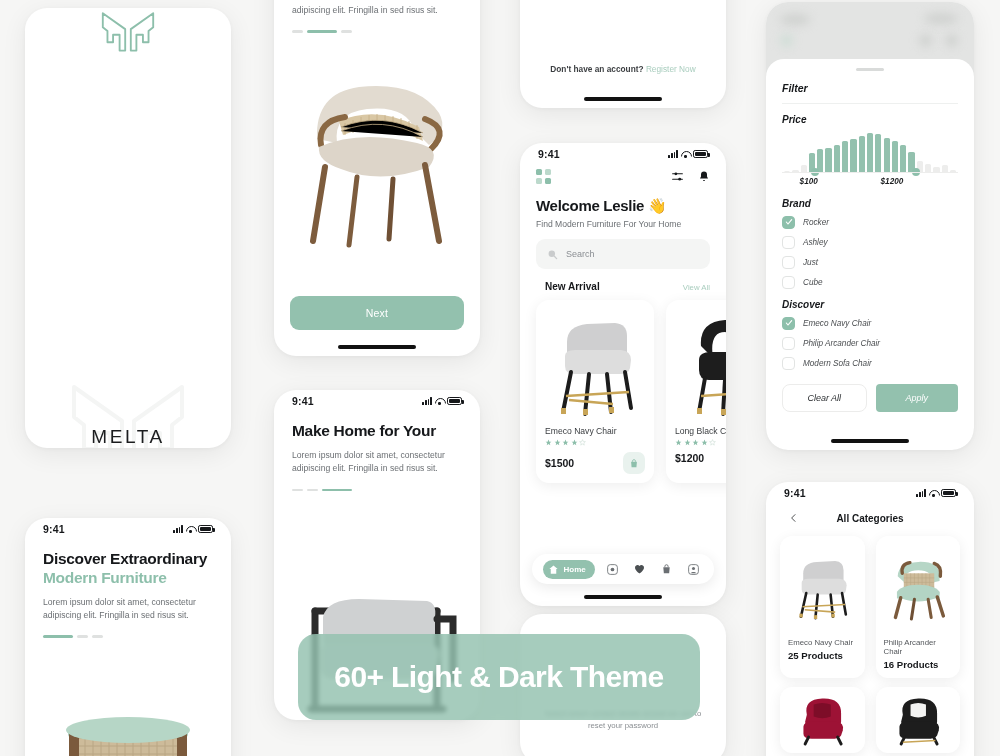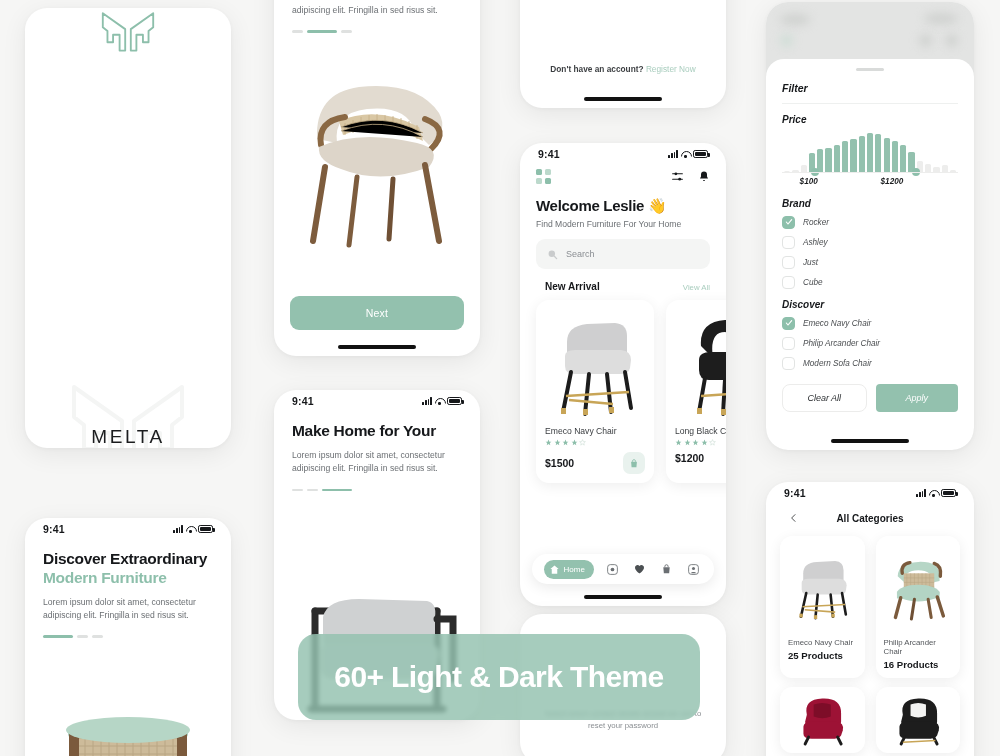--- a/index.html
+++ b/index.html
@@ -121,21 +121,21 @@
   }
   .prod-img { width: 100%; height: 110px; }
   .prod-name { font-size: 8.6px; color: #3a3d40; margin-top: 4px; }
   .stars { display:flex; gap: 1.5px; margin-top: 3px; }
   .prod-foot { display:flex; align-items:center; justify-content:space-between; margin-top: 6px; }
   .prod-price { font-size: 10.5px; font-weight: bold; color: #16181b; }
   .bag-btn { width: 22px; height: 22px; border-radius: 7px; background: #e9f2ee; display:flex; align-items:center; justify-content:center; }
   .tabbar {
     position: absolute; left: 12px; right: 12px; bottom: 22px; height: 30px;
     background: #fff; border-radius: 16px; box-shadow: 0 3px 14px rgba(0,0,0,.09);
-    display:flex; align-items:center; justify-content: space-around; padding: 0 7px;
+    display:flex; align-items:center; justify-content: space-around; padding: 0 7px; font-weight: bold;
   }
   .tab-pill {
     display:flex; align-items:center; gap: 4px; background: #93c1ae;
     border-radius: 12px; padding: 4px 9px 4px 5px; color:#fff; font-size: 8px;
   }
   .tab-ic { width: 18px; height: 18px; display:flex; align-items:center; justify-content:center; }
 
   
   #phone-filter { left: 766px; top: 2px; width: 208px; height: 448px; }
   .filter-backdrop {

